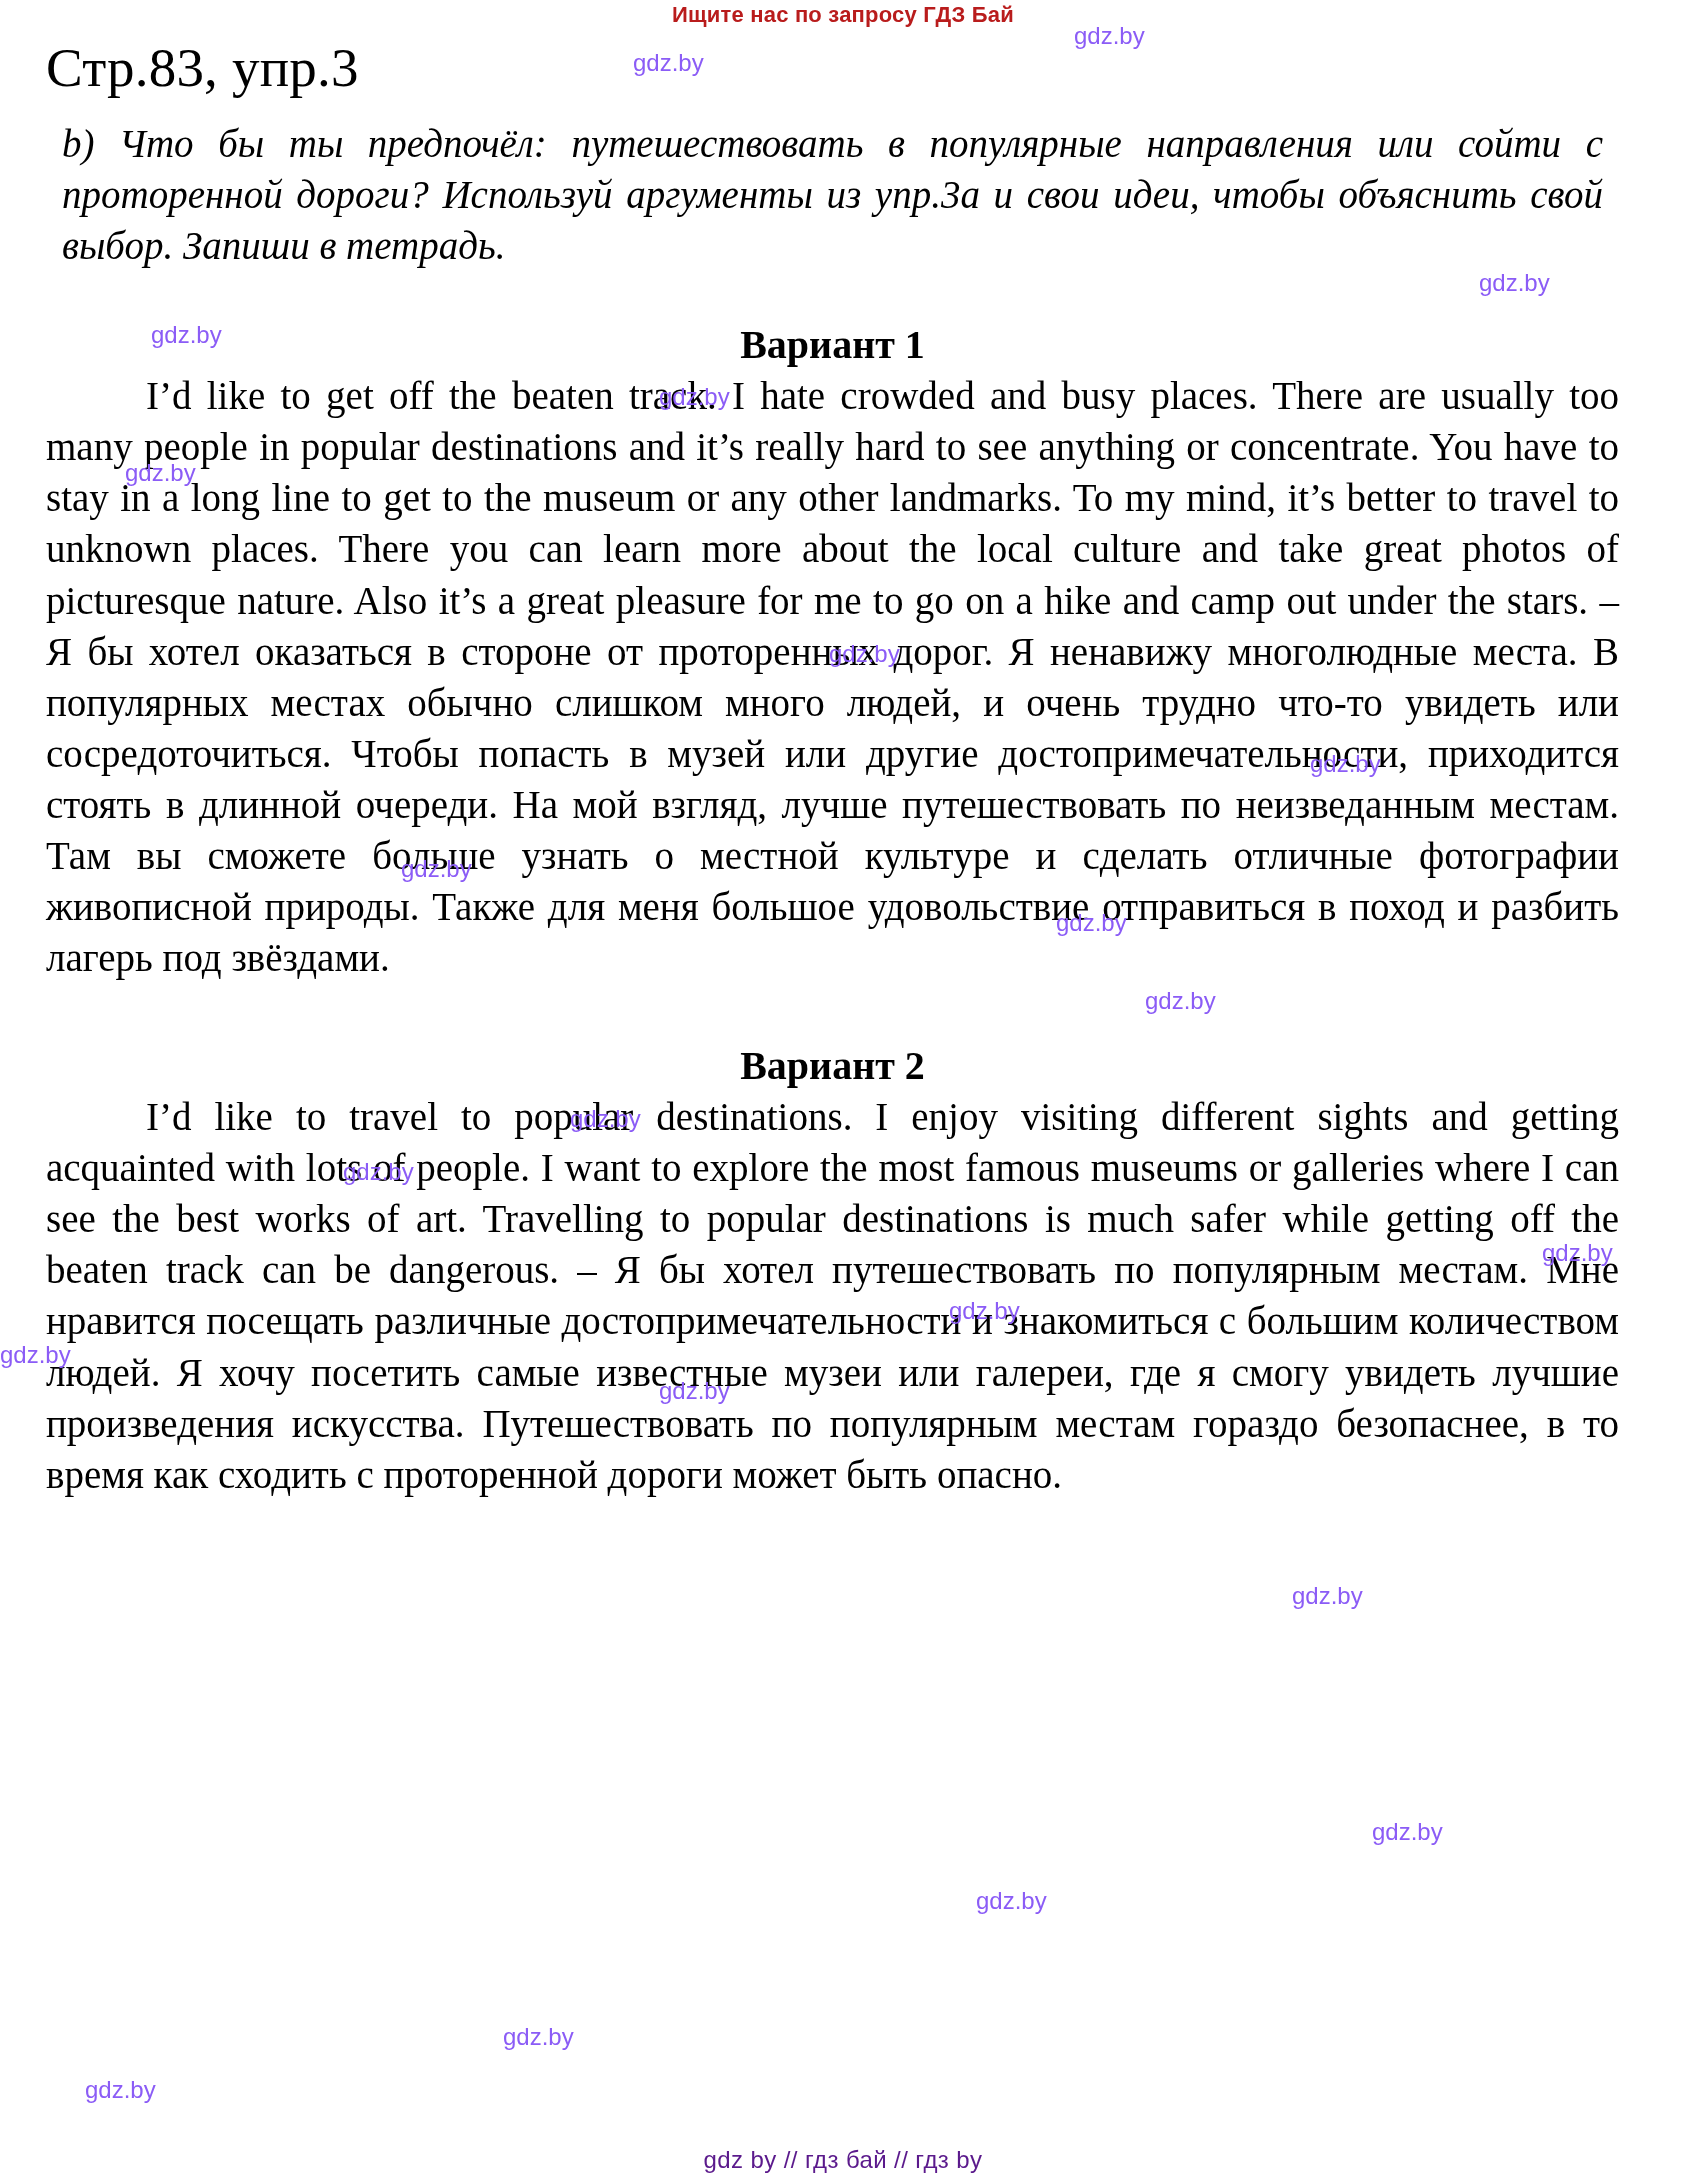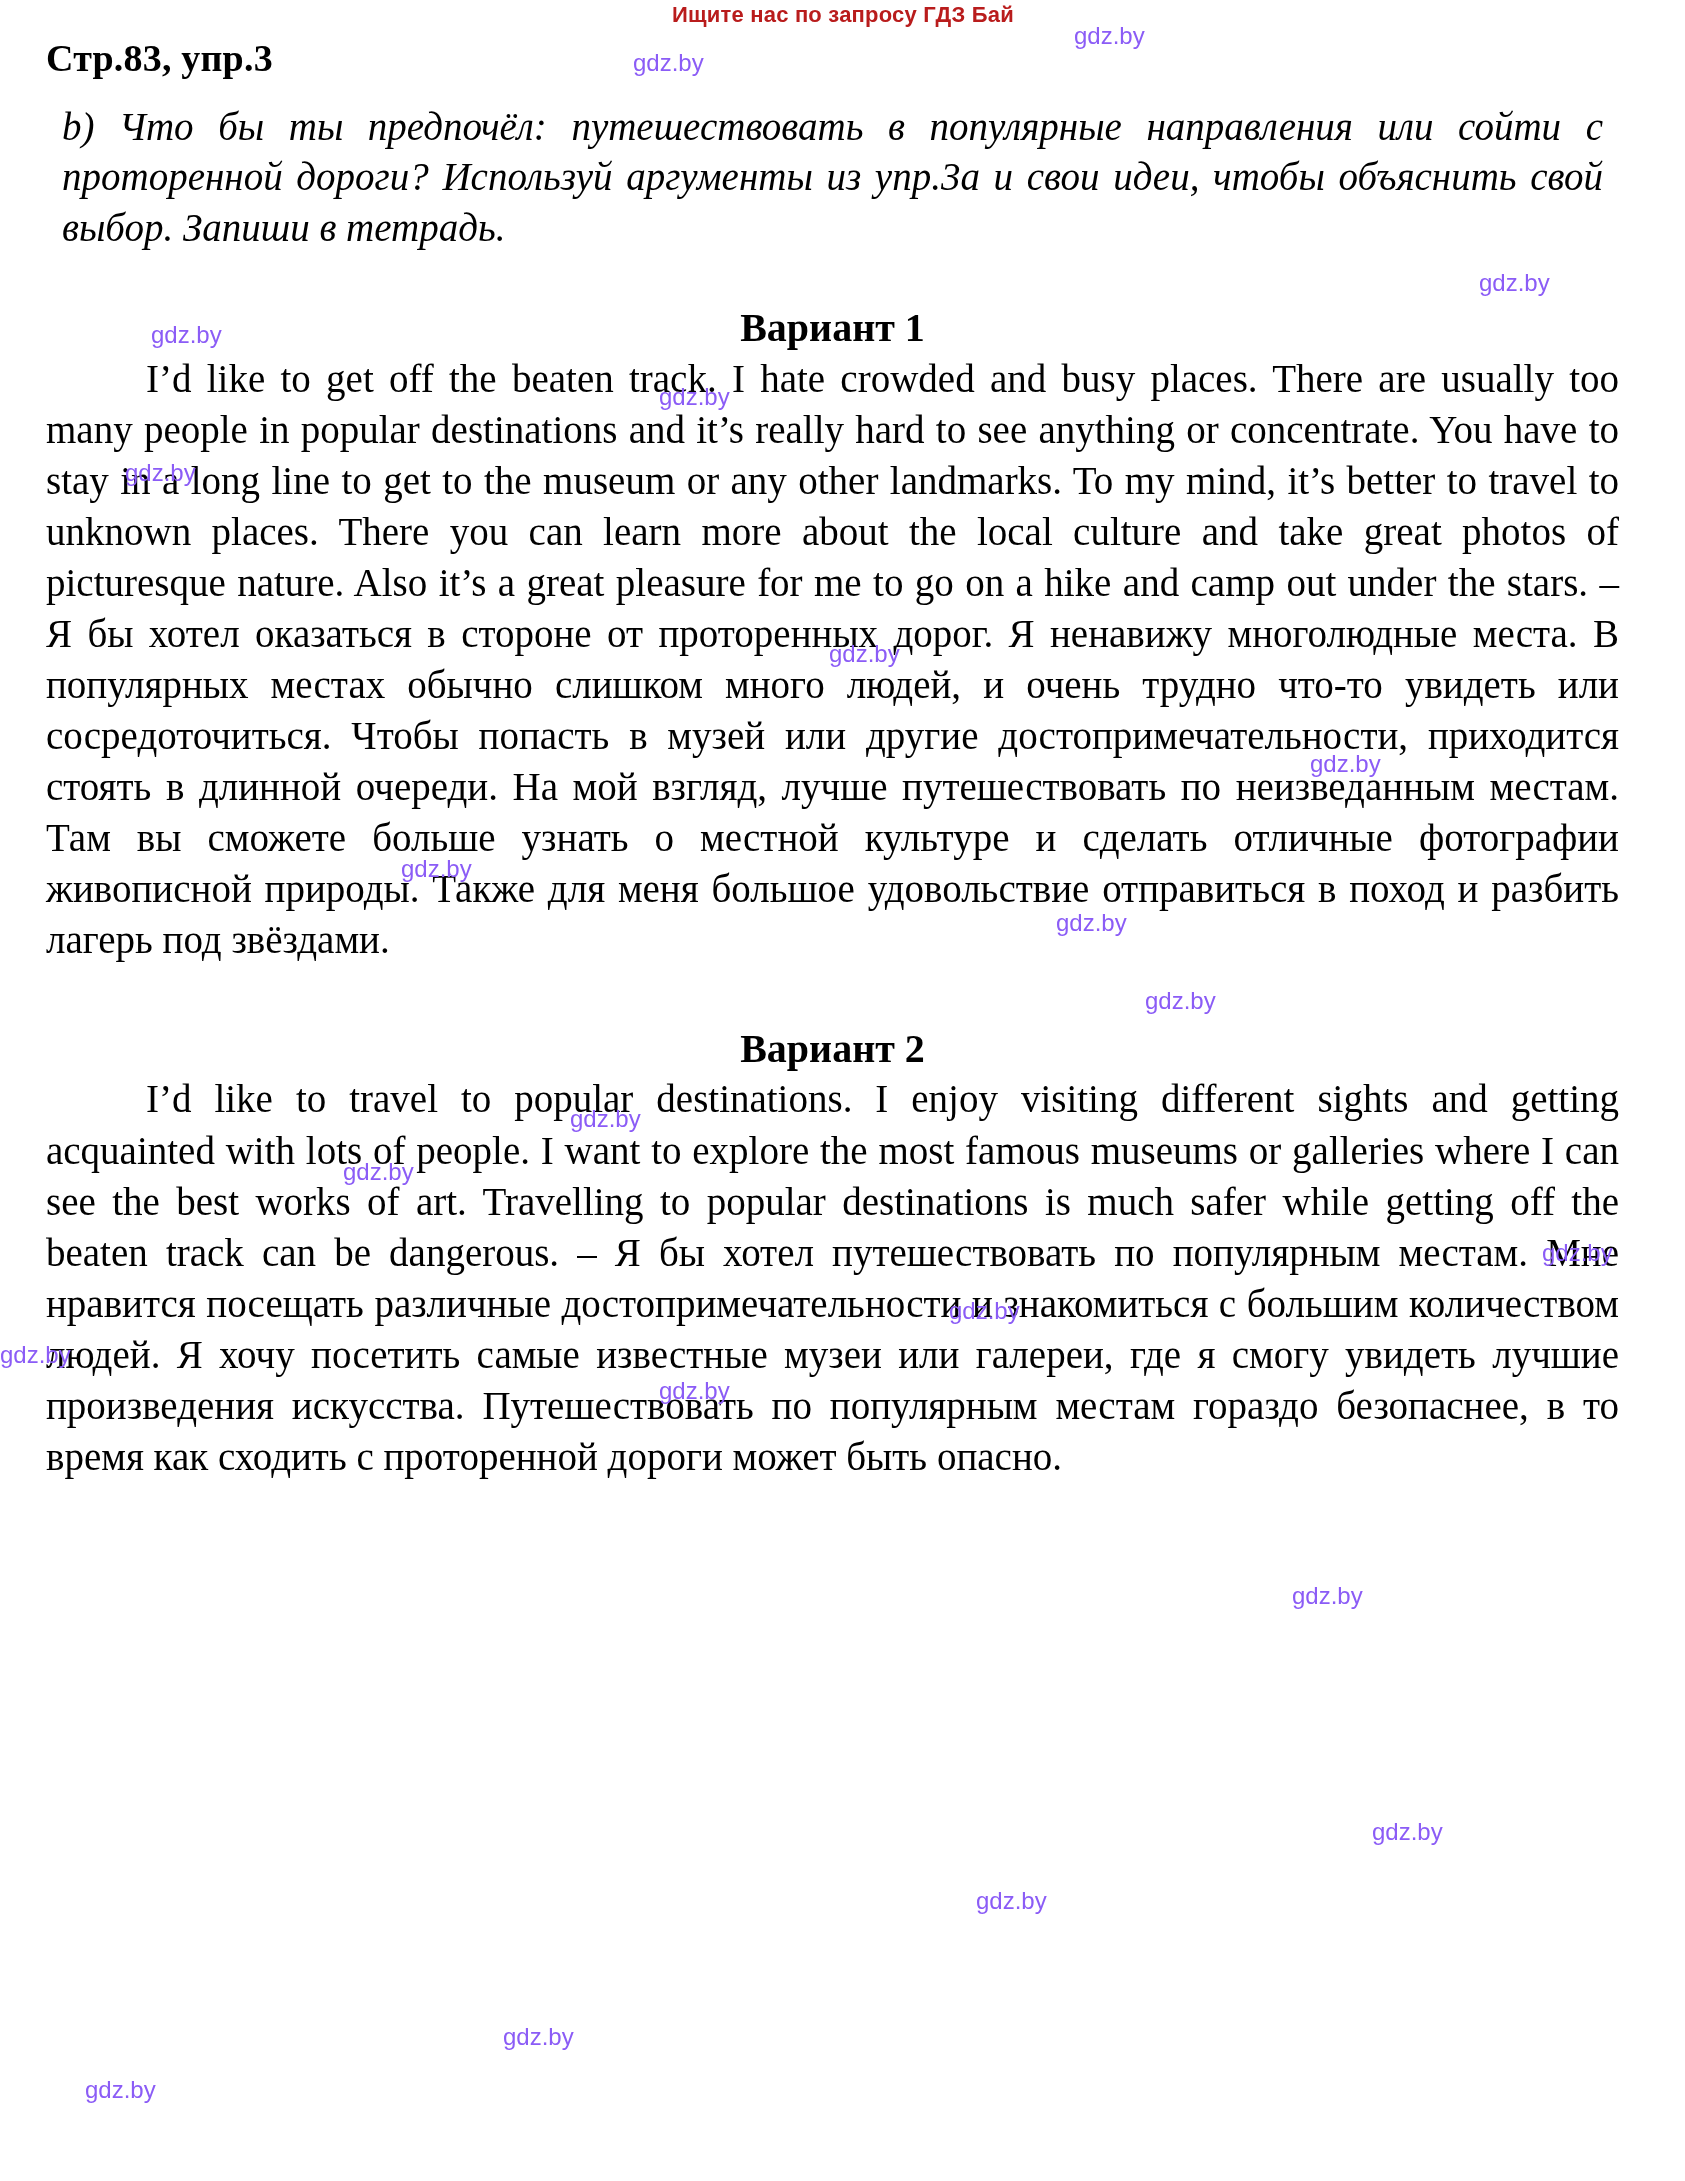--- a/index.html
+++ b/index.html
@@ -42,22 +42,22 @@
 
   .content {
     position: absolute;
     left: 46px;
     top: 39px;
     width: 1573px;
     z-index: 4;
   }
 
   .ex-title {
-    font-size: 38px;
-    font-weight: bold;
+    font-size: 55px;
+    font-weight: normal;
     line-height: 1.04;
     margin: 0 0 23px 0;
     letter-spacing: 0.2px;
   }
 
   .task {
     font-size: 39px;
     line-height: 1.30;
     text-align: justify;
     text-align-last: left;
@@ -151,15 +151,16 @@
   <div class="wm" style="left:0px;    top:1341px;">gdz.by</div>
   <div class="wm" style="left:659px;  top:1377px;">gdz.by</div>
   <div class="wm" style="left:1292px; top:1582px;">gdz.by</div>
   <div class="wm" style="left:1372px; top:1818px;">gdz.by</div>
   <div class="wm" style="left:976px; top:1887px;">gdz.by</div>
   <div class="wm" style="left:503px;  top:2023px;">gdz.by</div>
   <div class="wm" style="left:85px;   top:2076px;">gdz.by</div>
   <div class="wm" style="left:1056px; top:909px;">gdz.by</div>
   <div class="wm" style="left:570px;  top:1105px;">gdz.by</div>
 
+  <div class="footer-line">gdz by  //  гдз бай  //  гдз by</div>
 
 </div>
 
 
 </body></html>

